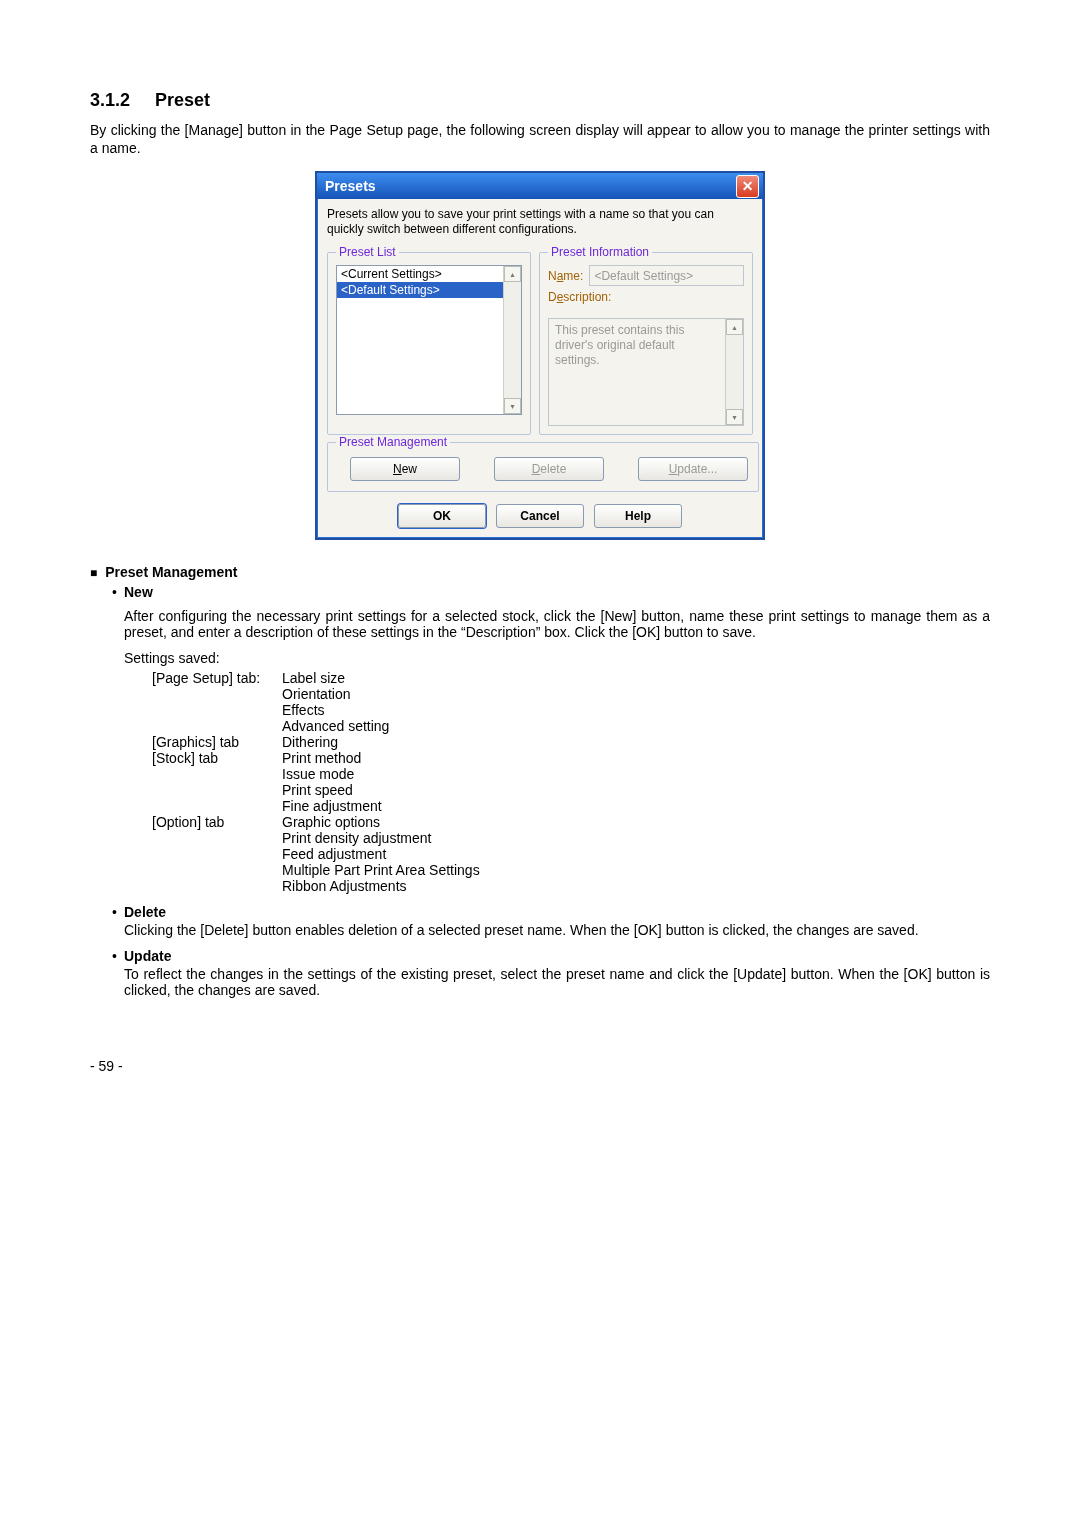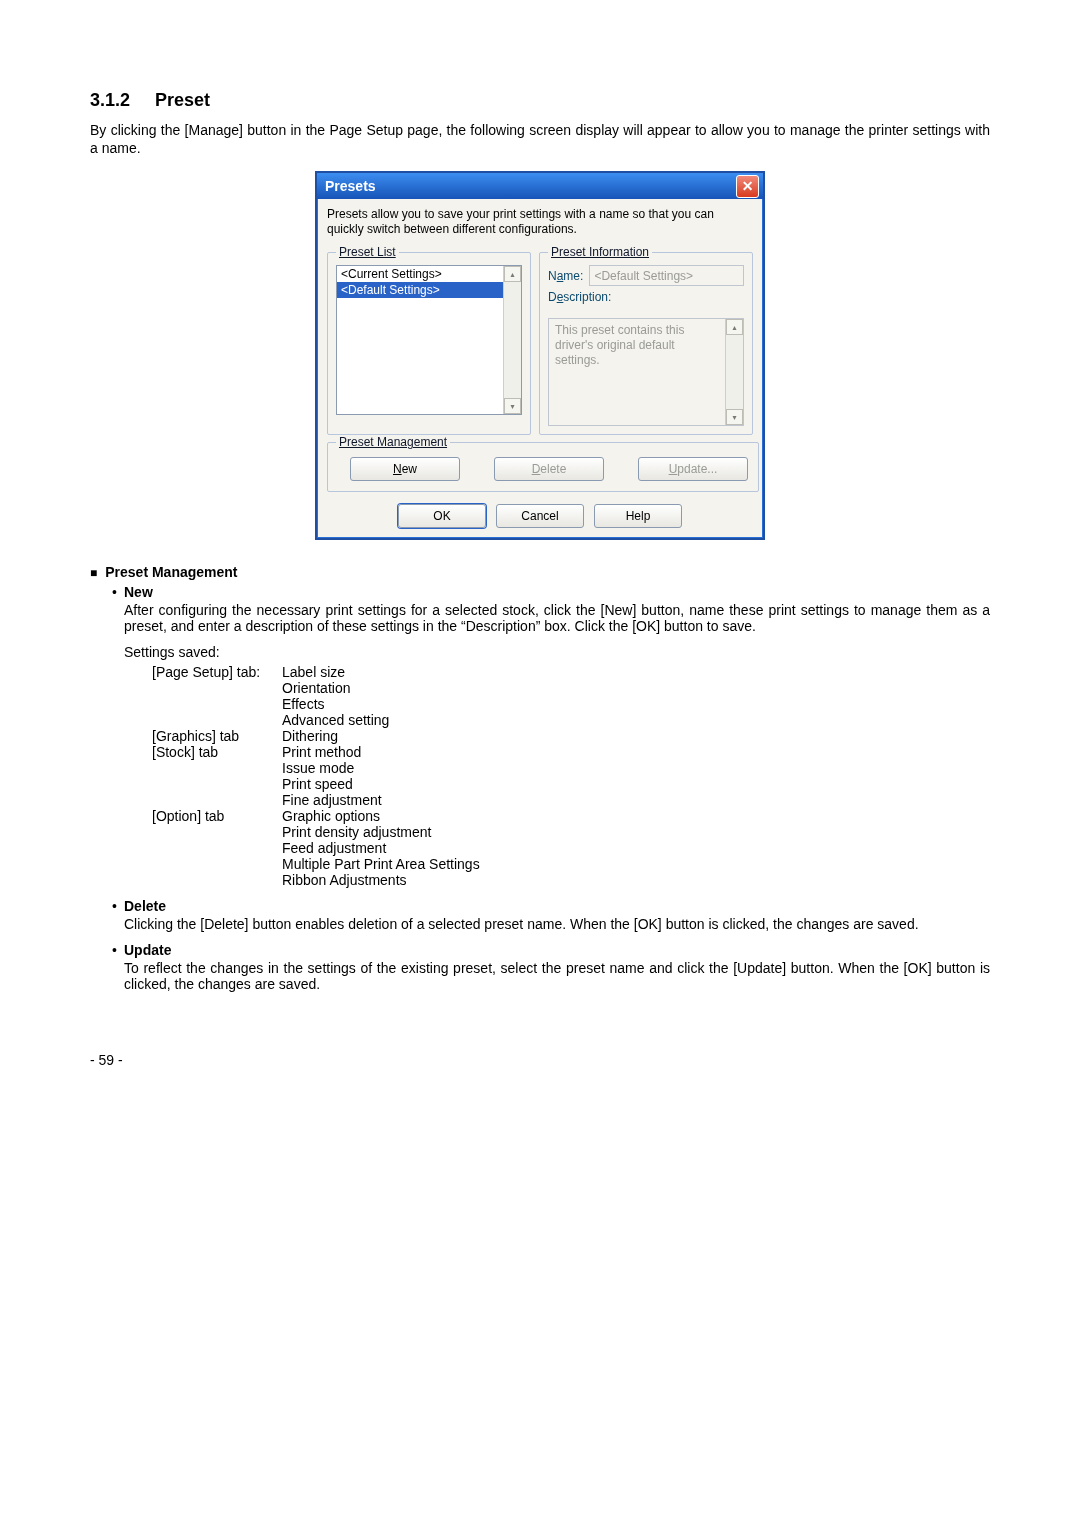--- a/index.html
+++ b/index.html
@@ -62,24 +62,23 @@
   }
   .subtitle { margin: 0 0 8px 0; line-height: 1.25; font-size:12px;}
   .row2 { display:flex; gap:8px; }
   fieldset.win {
     border: 1px solid #b7c6dc;
     border-radius: 2px;
     margin: 0;
     padding: 6px 8px 8px 8px;
   }
   fieldset.win > legend {
-    color: #0f172a;
+    color: #6d28d9;
     font-size: 12px;
     padding: 0 3px;
-    text-decoration: underline;
   }
   .preset-list-fs { width: 186px; }
   .preset-info-fs { flex:1; }
 
   .listbox {
     border: 1px solid #8a9ab0;
     background:#fff;
     height: 148px;
     position: relative;
     display:flex;
@@ -94,21 +93,21 @@
     display:flex;flex-direction:column;justify-content:space-between;
   }
   .vscroll .arrow {
     height:16px;border:1px solid #bdbdb6;background:#f6f6f1;
     display:flex;align-items:center;justify-content:center;
     font-size:8px;color:#7a7a72;
     box-sizing:border-box;
   }
 
   .field-row { display:flex; align-items:center; gap:6px; margin-bottom:4px; }
-  .label-dis { color:#0c4a6e; font-size:12px; }
+  .label-dis { color:#a16207; font-size:12px; }
   .textfield-dis {
     flex:1; border:1px solid #bfc6d0; background:#f4f3ee;
     height:19px; padding:0 4px; color:#9b9b96; font-size:12px;
     display:flex;align-items:center;
   }
   .descbox {
     border:1px solid #bfc6d0; background:#f4f3ee;
     height: 106px; margin-top:14px; position:relative;
     display:flex;
     color:#9b9b96; font-size:12px;
@@ -119,21 +118,21 @@
   .mgmt-fs { margin-top:10px; }
   .mgmt-row { display:flex; gap:34px; justify-content:flex-start; padding: 2px 2px 2px 14px;}
   .winbtn {
     min-width: 108px; height:22px;
     border:1px solid #8a9ab0; border-radius:3px;
     background: linear-gradient(to bottom,#ffffff,#e8e7e1);
     font-size:12px; display:flex;align-items:center;justify-content:center;
     color:#000;
   }
   .winbtn.disabled { color:#9b9b96; }
-  .bottom-row { display:flex; justify-content:center; gap:10px; margin-top:12px; }
+  .bottom-row { display:flex; justify-content:center; gap:10px; margin-top:12px;font-weight:bold; }
   .winbtn.small { min-width: 86px; }
   .winbtn.default { box-shadow: 0 0 0 1px #2a63c8; }
 
   
   .sub-h { font-weight:bold; margin: 6px 0 4px 0; }
   .square-bullet::before { content:"\25A0"; margin-right:8px; font-size:12px; }
   ul.bul { list-style:none; padding:0 0 0 22px; margin:2px 0 6px 0;}
   ul.bul > li { position:relative; padding-left:12px; margin-bottom:2px;}
   ul.bul > li::before { content:"\2022"; position:absolute; left:0; top:0;}
   .just { text-align: justify; }
@@ -225,21 +224,21 @@
         </div>
       </div>
     </div>
   </div>
 
   <div class="sub-h square-bullet">Preset Management</div>
 
   <ul class="bul">
     <li>
       <span class="sub-h" style="display:inline">New</span>
-      <div class="just" style="margin-top:2px;">After configuring the necessary print settings for a selected stock, click the [New] button, name these print settings to manage them as a preset, and enter a description of these settings in the “Description” box.  Click the [OK] button to save.</div>
+      <div class="just" style="margin-top:8px;">After configuring the necessary print settings for a selected stock, click the [New] button, name these print settings to manage them as a preset, and enter a description of these settings in the “Description” box.  Click the [OK] button to save.</div>
 
       <div style="margin-top:10px;">Settings saved:</div>
       <div class="settings-table">
 
       <div class="row">
             <div class="col1">[Page Setup] tab:</div>
             <div class="col2">Label size</div>
           </div>
           <div class="row">
             <div class="col1"></div>

